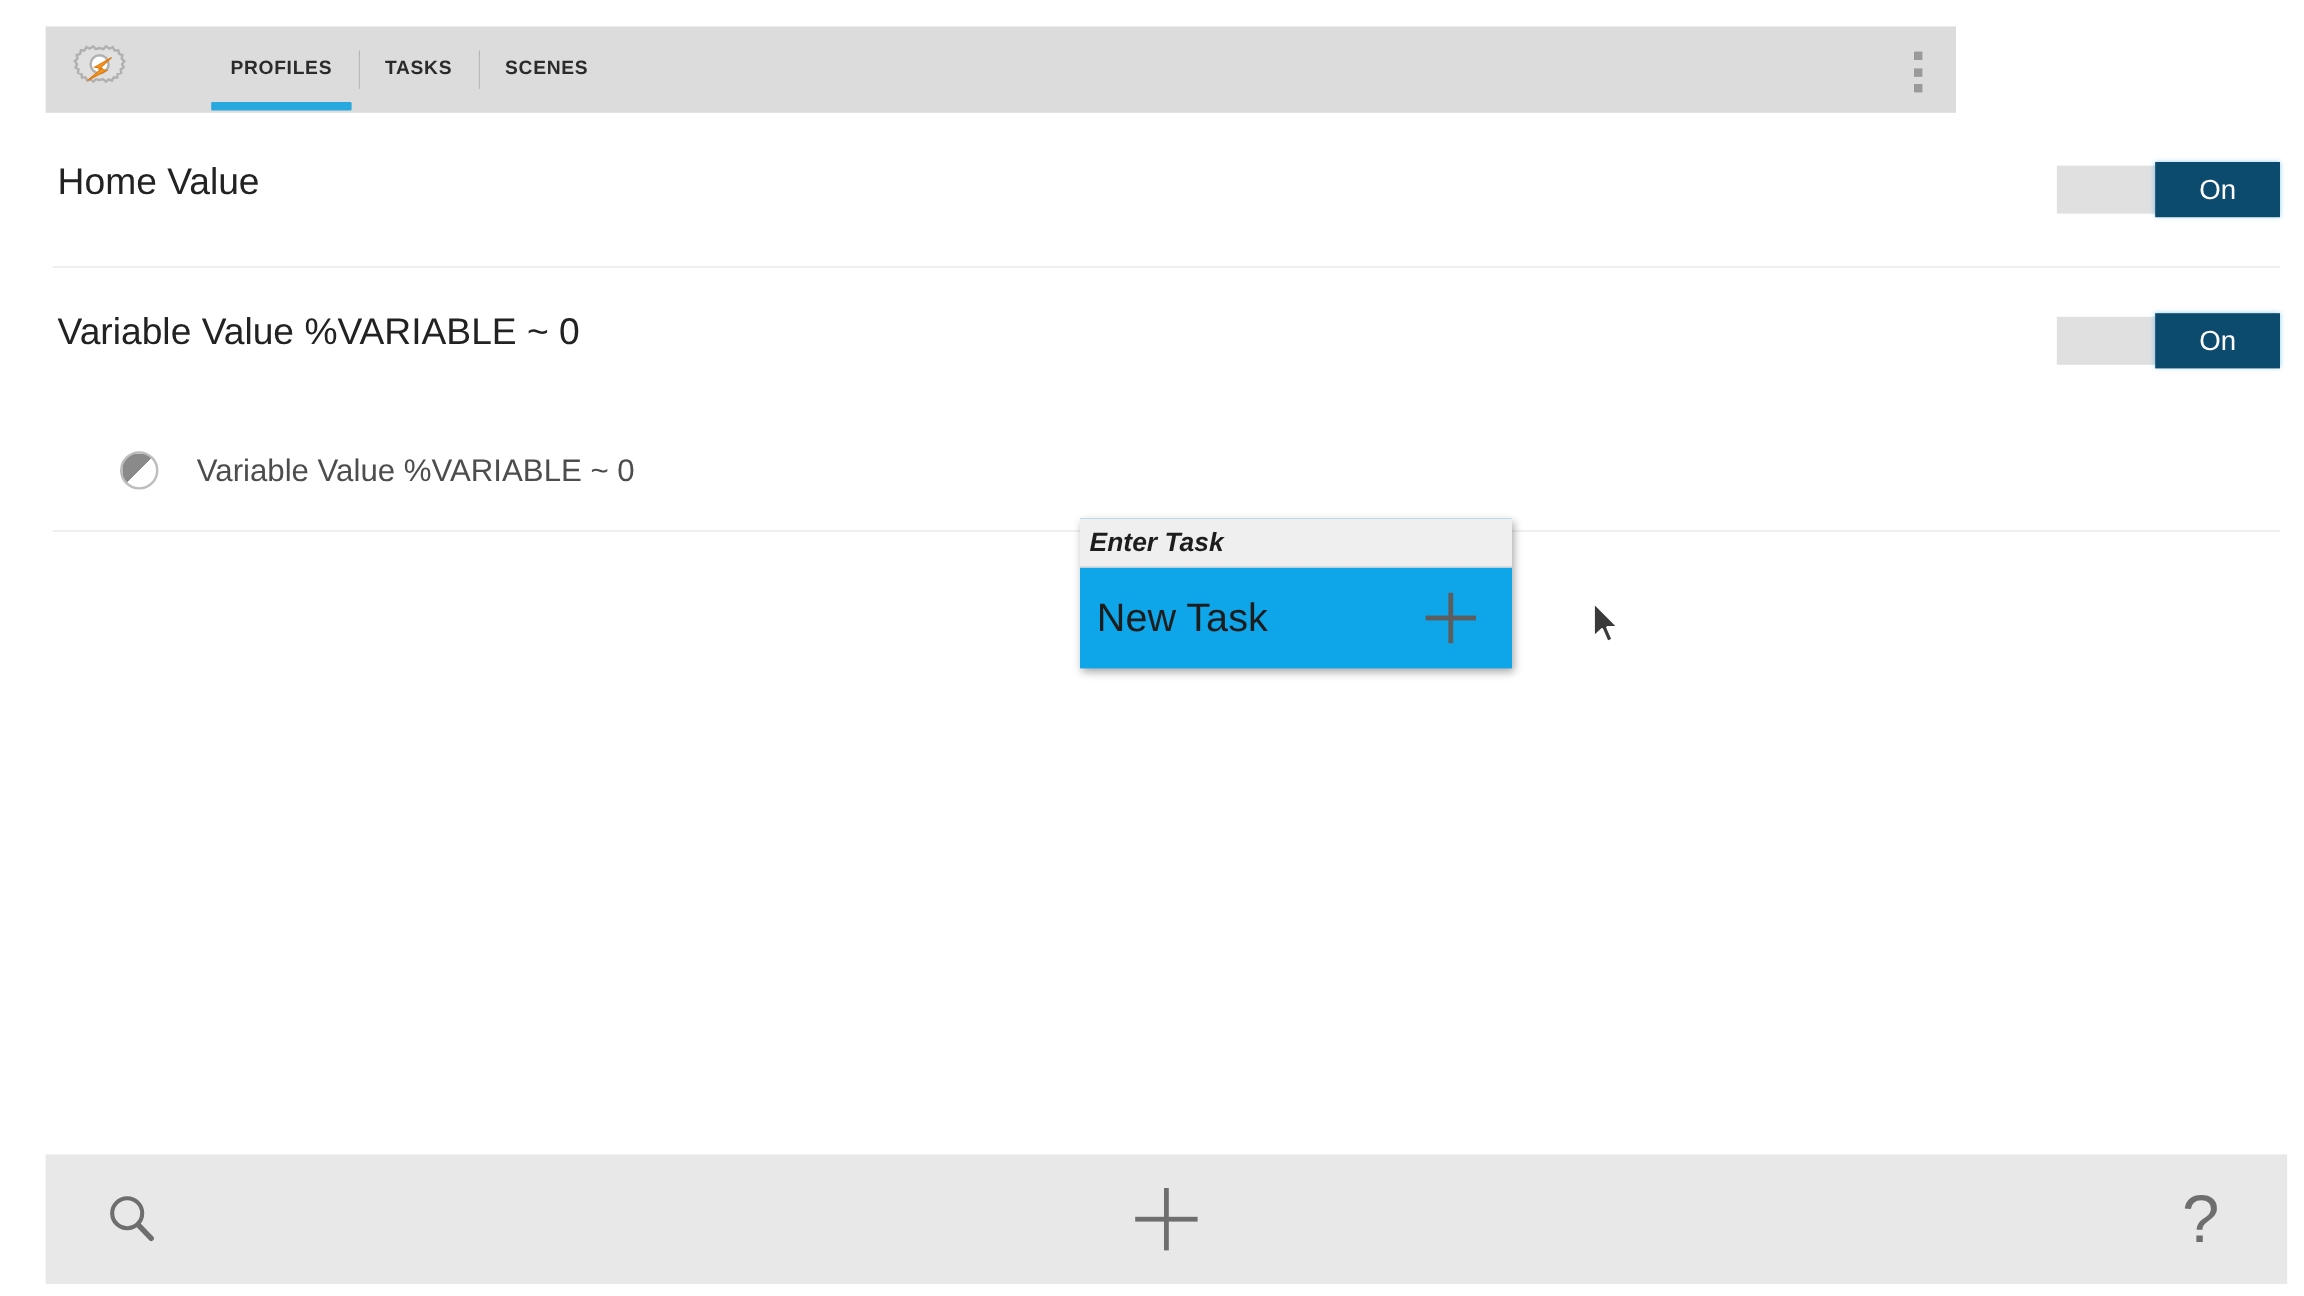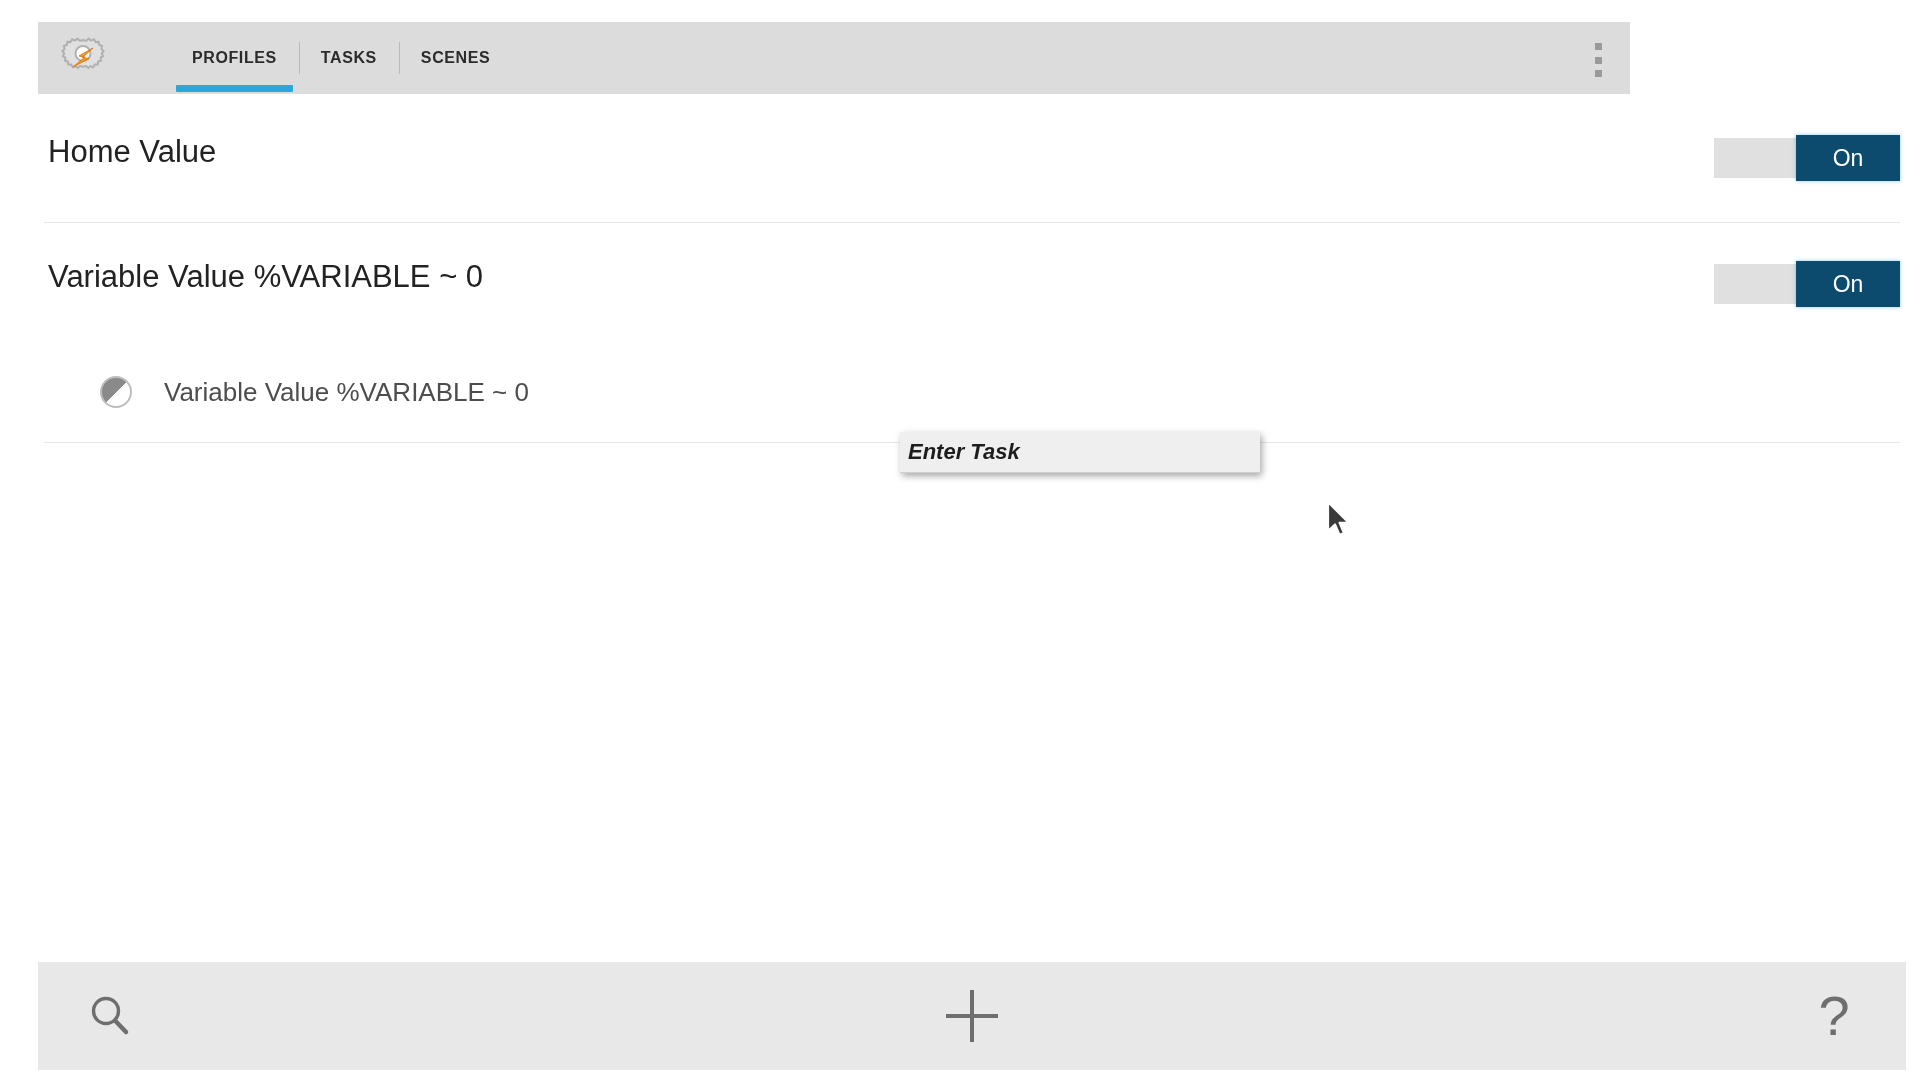--- a/index.html
+++ b/index.html
@@ -301,20 +301,24 @@
 
   <div class="subrow" style="top:340px; width:1868px;">
     <span class="ctx-icon"></span>
     <span class="sub-label">Variable Value %VARIABLE ~ 0</span>
   </div>
 
   <div class="sep" style="top:420px;"></div>
 
   <div class="popup">
     <div class="popup-header">Enter Task</div>
+    <div class="popup-item">
+      <span class="popup-item-label">New Task</span>
+      <span class="plus-icon"></span>
+    </div>
   </div>
 
   <div class="cursor">
     <svg width="26" height="40" viewBox="0 0 26 40">
       <path d="M2 2 L2 31 L9 24.5 L13.5 35 L18 33 L13.6 22.8 L22.5 22.5 Z" fill="#3a3a3a" stroke="#ffffff" stroke-width="2.2" stroke-linejoin="round"></path>
     </svg>
   </div>
 
   <div class="bottombar">
 

